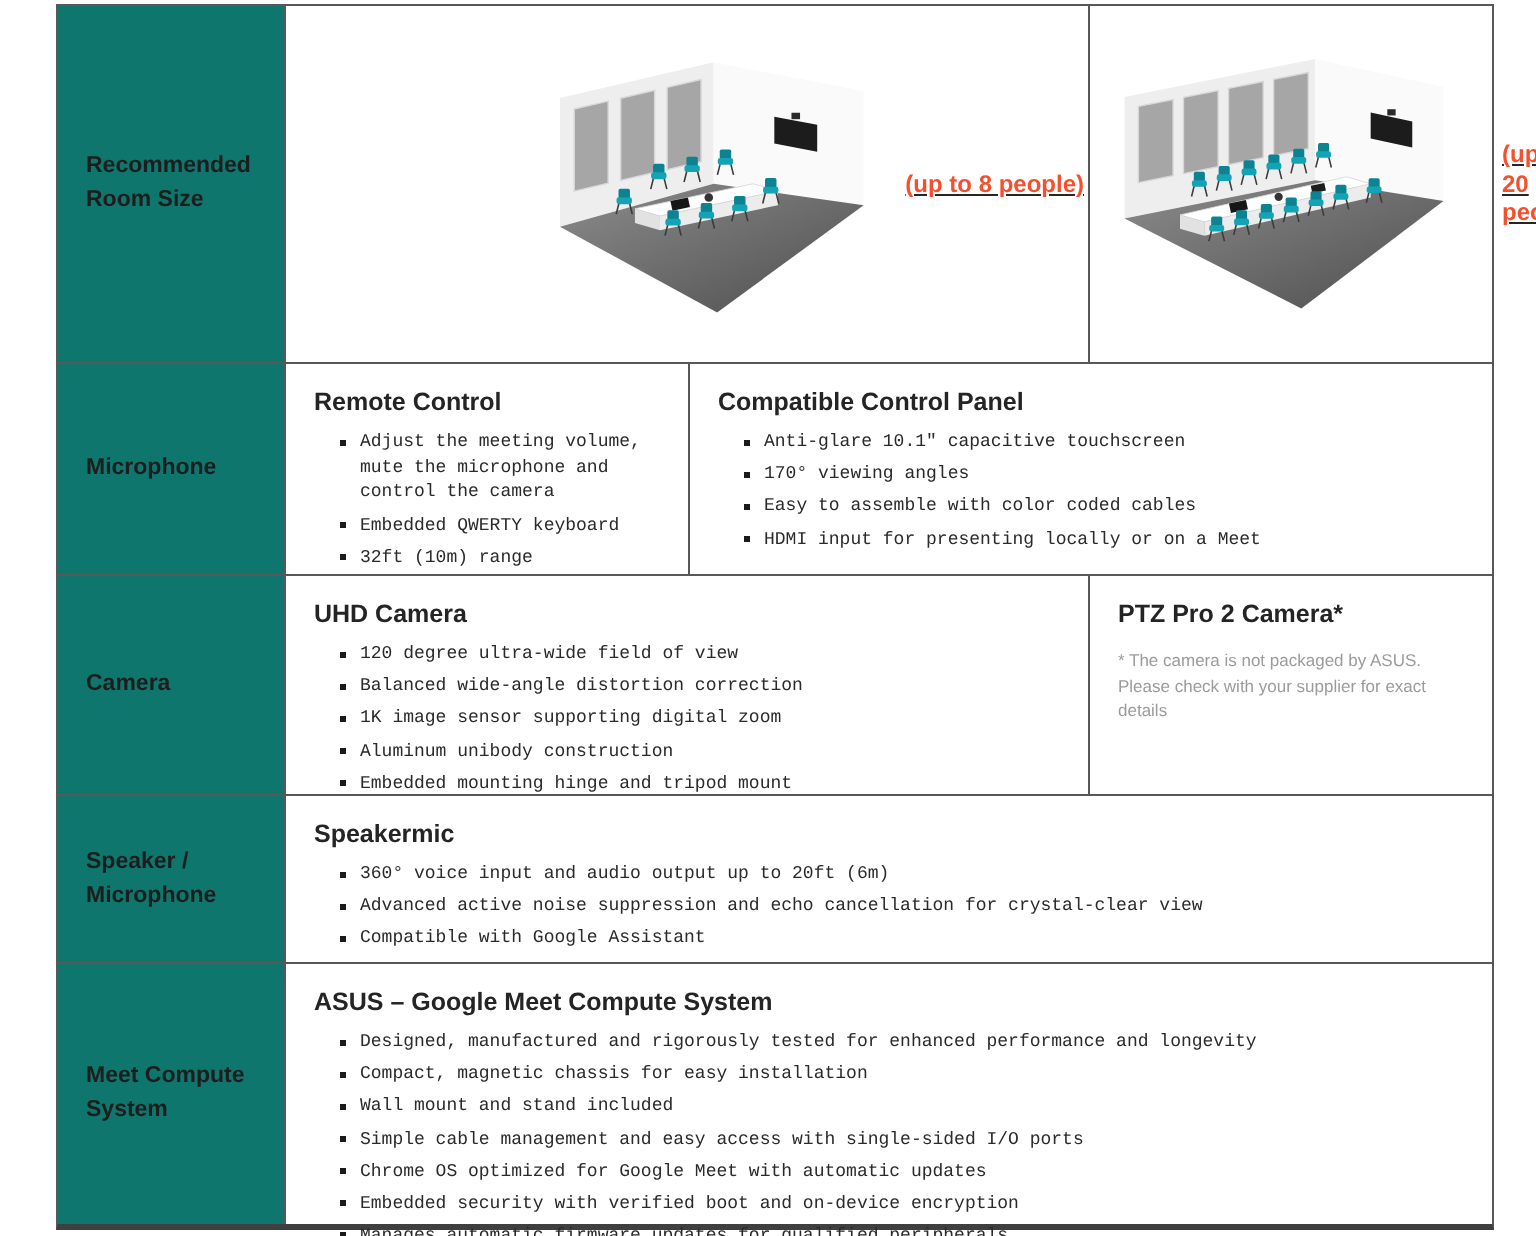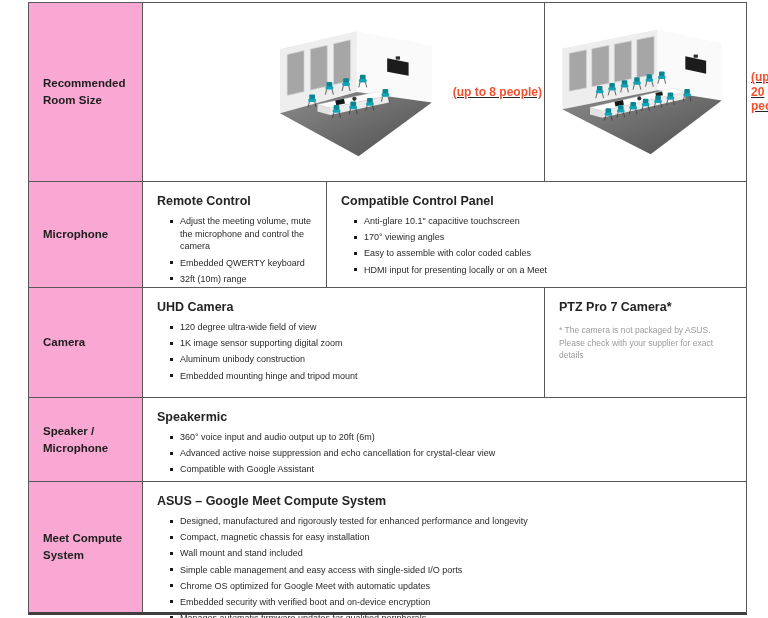--- a/index.html
+++ b/index.html
@@ -10,43 +10,43 @@
     -webkit-font-smoothing:antialiased;
   }
   .spec-table{
     position:absolute;left:28px;top:2px;width:719px;
     border:1px solid #585858;border-bottom:3px solid #3f3f3f;
     box-sizing:border-box;background:#fff;
   }
   .row{display:flex;border-top:1px solid #585858;}
   .row:first-child{border-top:none;}
   .label-cell{
-    width:114px;flex:none;background:#f9a8d4;border-right:1px solid #585858;
+    width:114px;flex:none;background:#0f766e;border-right:1px solid #585858;
     display:flex;align-items:center;box-sizing:border-box;
     padding:8px 10px 8px 14px;
     font-size:11.5px;font-weight:600;line-height:1.45;color:#1d1d1d;
   }
   .cell{box-sizing:border-box;position:relative;padding:8px 12px 6px 14px;}
   .cell.divided{border-right:1px solid #585858;}
   .cell.fill{flex:1;gap:14px;}
   .h-row1{height:178px;}
   .h-row2{height:105px;}
   .h-row3{height:109px;}
   .h-row4{height:83px;}
   .h-row5{height:130px;}
   .w402{width:402px;flex:none;}
-  .w202{width:184px;flex:none;}
+  .w202{width:202px;flex:none;}
   .room-cell{display:flex;flex-direction:row;align-items:center;justify-content:flex-end;padding:4px 2px 6px 2px;text-decoration:underline;}
   .room-figure{line-height:0;}
   .room-figure svg{display:block;}
   .room-caption{
     font-size:12px;font-weight:700;color:#f4502e;margin-top:2px;line-height:1.2;
   }
   .sec-title{font-size:12.5px;font-weight:600;color:#242424;margin:3px 0 0 0;line-height:1.3;}
-  ul.bullets{margin:6px 0 0 0;padding:0 0 0 13px;list-style:none;}
+  ul.bullets{margin:6px 0 0 0;padding:0 0 0 13px;list-style:none;font-family:Liberation Mono, monospace;}
   ul.bullets li{
     position:relative;font-size:9px;line-height:1.4;color:#2a2a2a;
     margin:0 0 3.5px 0;padding-left:10px;
   }
   ul.bullets li::before{
     content:"";position:absolute;left:0;top:4.5px;width:3px;height:3px;background:#1a1a1a;
   }
   .note{
     margin-top:9px;font-size:8.5px;line-height:1.45;color:#9b9b9b;max-width:180px;
   }
@@ -197,27 +197,28 @@
         </ul>
     </div>
   </div>
 
   <div class="row h-row3">
     <div class="label-cell">Camera</div>
     <div class="cell divided w402">
       <div class="sec-title">UHD Camera</div>
       <ul class="bullets">
           <li>120 degree ultra-wide field of view</li>
+          <li>Balanced wide-angle distortion correction</li>
           <li>1K image sensor supporting digital zoom</li>
           <li>Aluminum unibody construction</li>
           <li>Embedded mounting hinge and tripod mount</li>
         </ul>
     </div>
     <div class="cell fill">
-      <div class="sec-title">PTZ Pro 7 Camera*</div>
+      <div class="sec-title">PTZ Pro 2 Camera*</div>
       <div class="note">* The camera is not packaged by ASUS. Please check with your supplier for exact details</div>
     </div>
   </div>
 
   <div class="row h-row4">
     <div class="label-cell">Speaker / Microphone</div>
     <div class="cell fill">
       <div class="sec-title">Speakermic</div>
       <ul class="bullets">
           <li>360° voice input and audio output up to 20ft (6m)</li>

